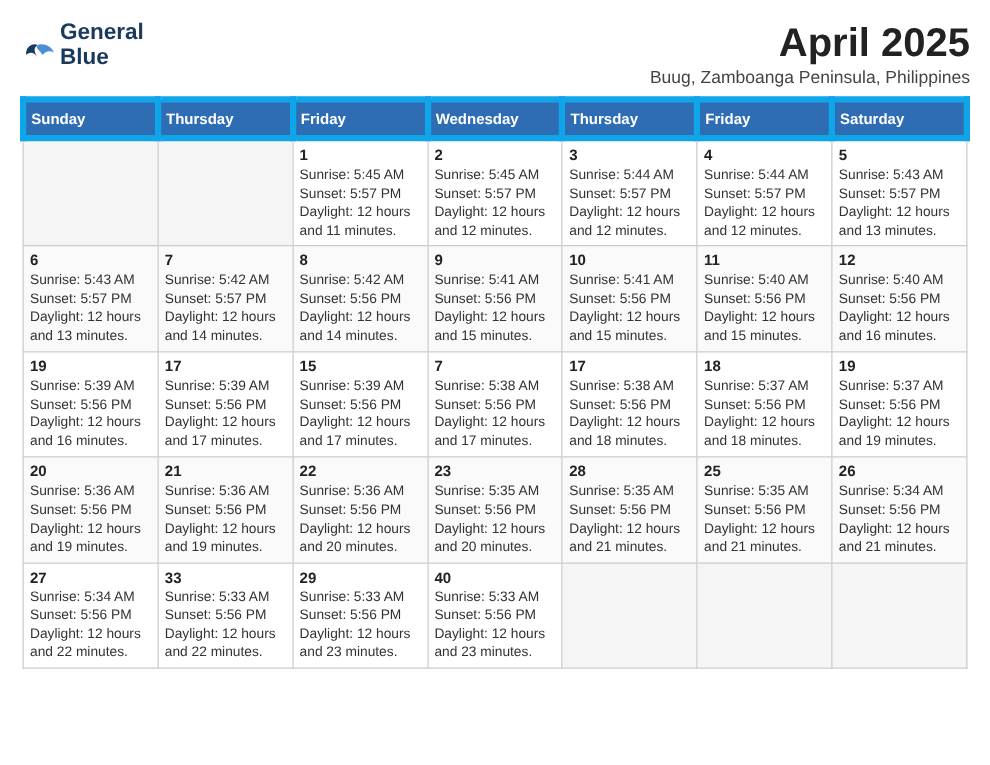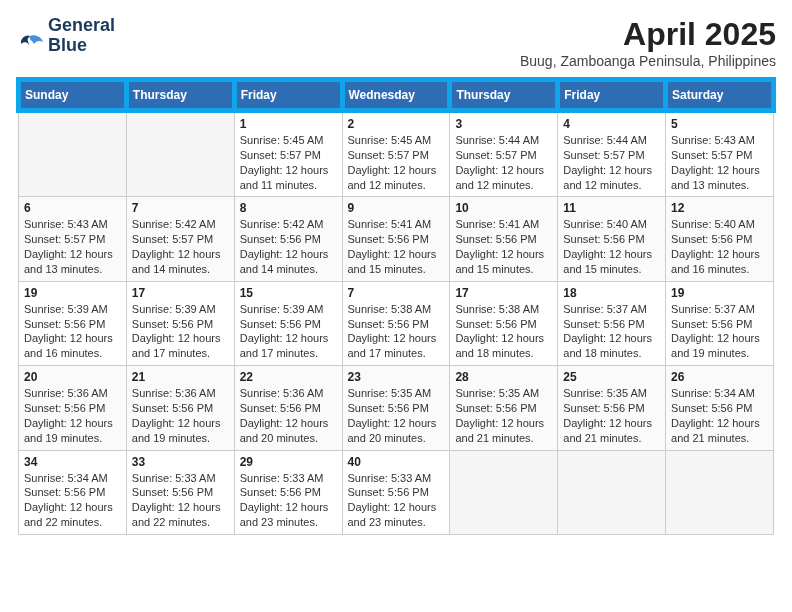--- a/index.html
+++ b/index.html
@@ -226,21 +226,21 @@
           <div class="day-num">25</div>
           <div class="day-info">Sunrise: 5:35 AM<br>Sunset: 5:56 PM<br>Daylight: 12 hours and 21 minutes.</div>
         </td>
         <td>
           <div class="day-num">26</div>
           <div class="day-info">Sunrise: 5:34 AM<br>Sunset: 5:56 PM<br>Daylight: 12 hours and 21 minutes.</div>
         </td>
       </tr>
       <tr>
         <td>
-          <div class="day-num">34</div>
+          <div class="day-num">27</div>
           <div class="day-info">Sunrise: 5:34 AM<br>Sunset: 5:56 PM<br>Daylight: 12 hours and 22 minutes.</div>
         </td>
         <td>
           <div class="day-num">33</div>
           <div class="day-info">Sunrise: 5:33 AM<br>Sunset: 5:56 PM<br>Daylight: 12 hours and 22 minutes.</div>
         </td>
         <td>
           <div class="day-num">29</div>
           <div class="day-info">Sunrise: 5:33 AM<br>Sunset: 5:56 PM<br>Daylight: 12 hours and 23 minutes.</div>
         </td>

